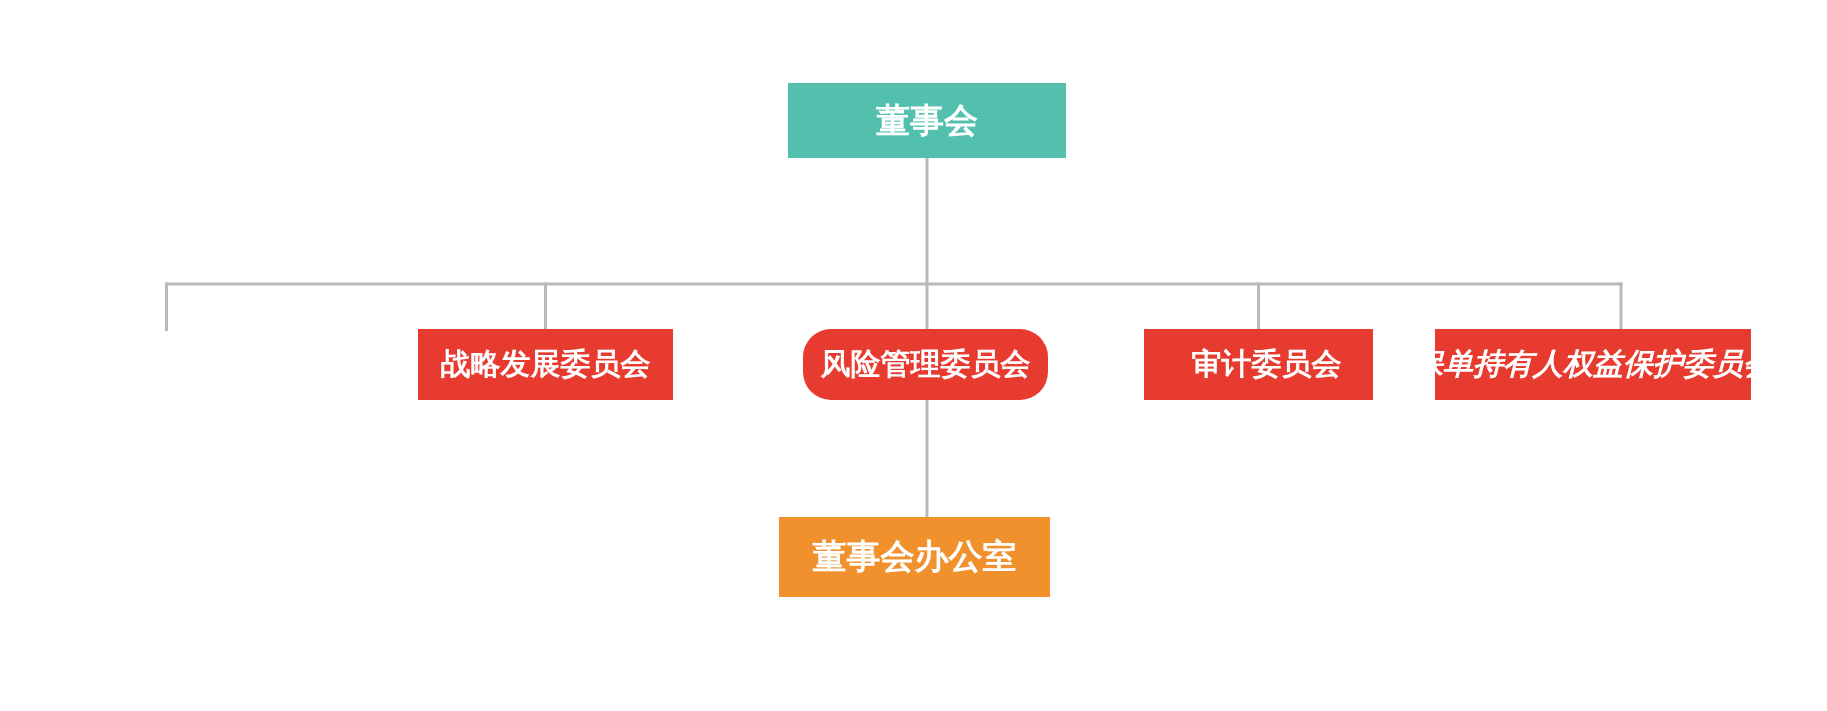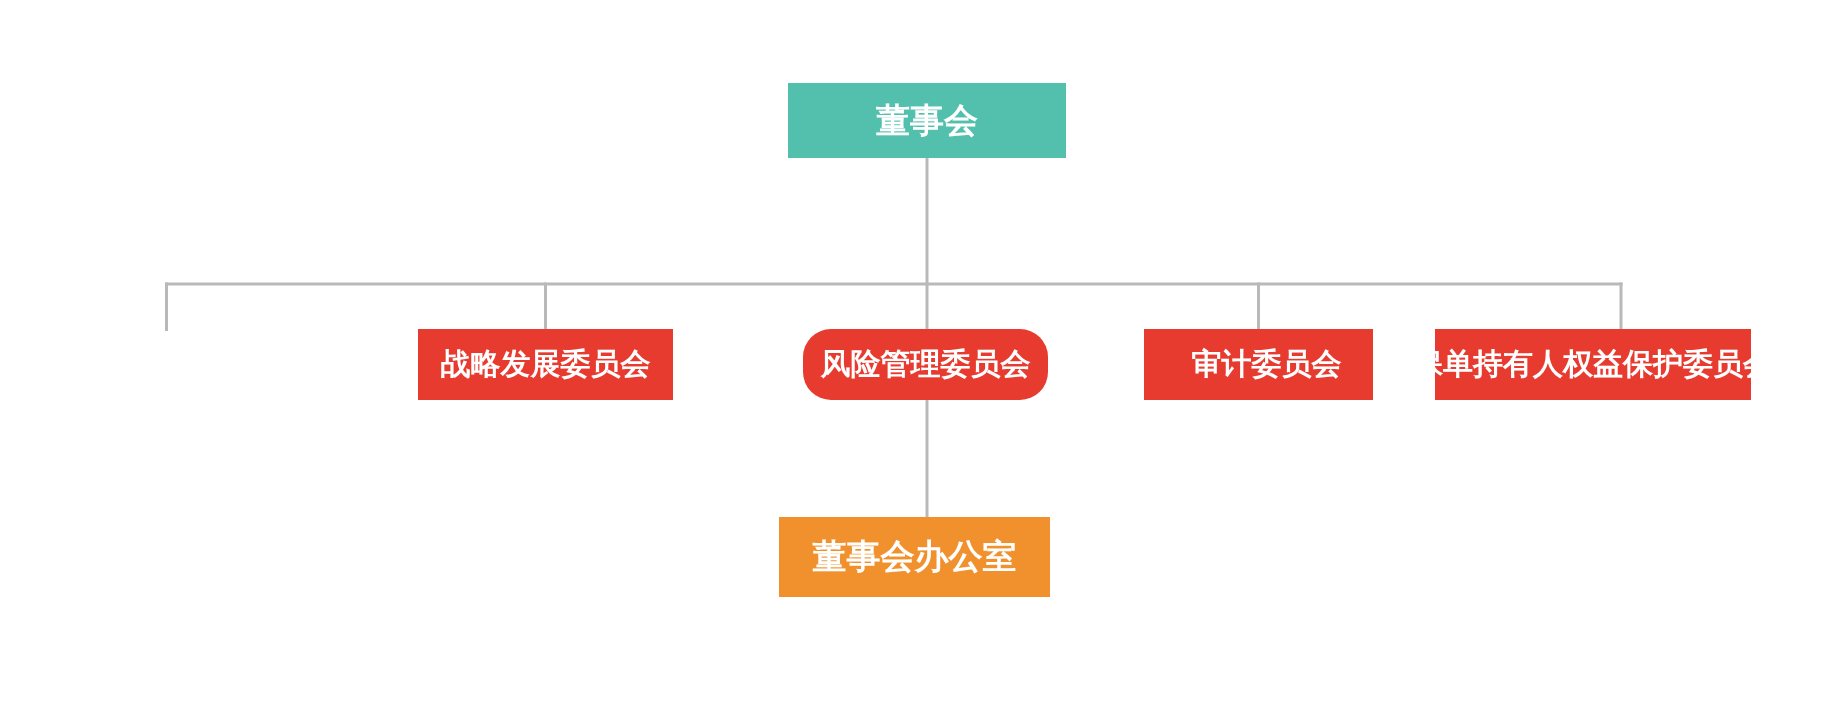--- a/index.html
+++ b/index.html
@@ -44,21 +44,21 @@
   }
   .committee {
     top: 329px; height: 71px;
     background: var(--color-committee_fill, #E83B30);
     font-size: 30px;
   }
   .node-strategy      { left: 43px;   width: 247px; }
   .node-investment    { left: 418px;  width: 255px; }
   .node-risk          { left: 803px;  width: 245px; border-radius: 28px; }
   .node-audit         { left: 1144px; width: 229px; padding-left: 16px; }
-  .node-policyholder  { left: 1435px; width: 316px; }
+  .node-policyholder  { left: 1435px; width: 316px; font-style: italic; }
   .node-office {
     left: 779px; top: 517px; width: 271px; height: 80px;
     background: var(--color-office_fill, #F0912E);
     font-size: 34px;
   }
 </style>
 </head>
 <body>
 
 <div class="canvas">

